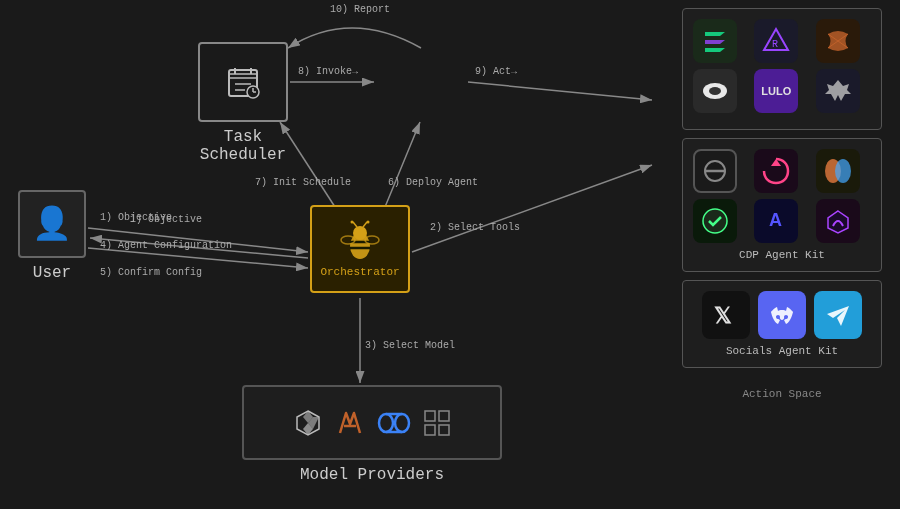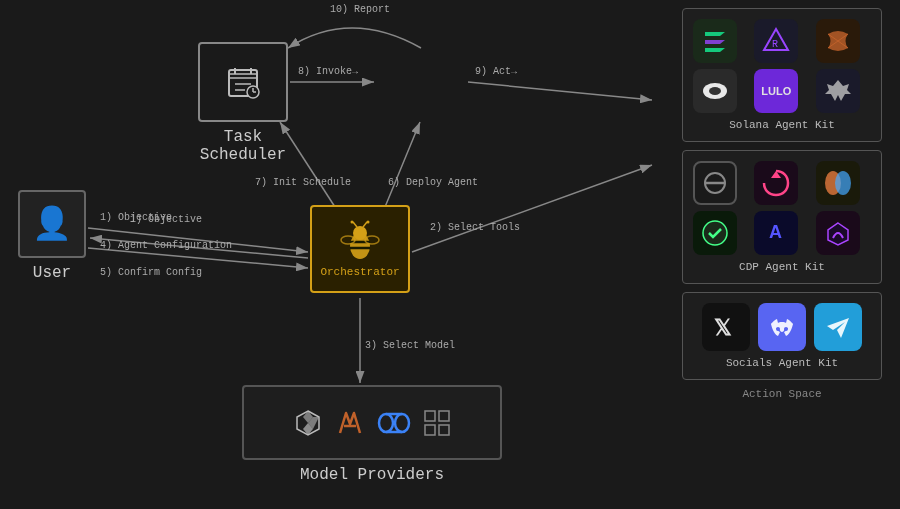--- a/index.html
+++ b/index.html
@@ -146,21 +146,21 @@
       font-size: 11px;
       color: #bbb;
       text-align: center;
       font-family: 'Courier New', monospace;
     }
 
     .action-space-label {
       font-size: 11px;
       color: #888;
       text-align: center;
-      margin-top: 8px;
+      margin-top: 20px;
       font-family: 'Courier New', monospace;
     }
 
     
     .arrows-svg {
       position: absolute;
       top: 0;
       left: 0;
       width: 900px;
       height: 509px;
@@ -356,30 +356,29 @@
               <line x1="25" y1="8" x2="5" y2="22" stroke="#c0612a" stroke-width="1"></line>
             </svg>
         </div>
 
         <div class="kit-icon" style="background:#2a2a2a;">
           <svg width="30" height="30" viewBox="0 0 30 30">
               <ellipse cx="15" cy="15" rx="12" ry="8" fill="#e8e8e8"></ellipse>
               <ellipse cx="15" cy="15" rx="6" ry="4" fill="#333"></ellipse>
             </svg>
         </div>
-        <div class="kit-icon" style="background:#6d28d9;">
+        <div class="kit-icon" style="background:#4c1d95;">
           <text style="font-size:11px; font-weight:bold; fill:#00ccff; font-family:sans-serif;" x="2" y="17">LULO</text>
         </div>
         <div class="kit-icon" style="background:#1a1a2a;">
           <svg width="30" height="30" viewBox="0 0 30 30">
               <path d="M15 4 L20 10 L26 8 L24 14 L28 18 L22 18 L18 25 L15 19 L12 25 L8 18 L2 18 L6 14 L4 8 L10 10 Z" fill="#c0c0c0" opacity="0.8"></path>
             </svg>
         </div>
       </div>
-      <div class="kit-label">Solana Agent Kit</div>
     </div>
 
     <div class="kit-panel">
       <div class="kit-icons">
 
         <div class="kit-icon" style="background:#1a1a1a; border: 2px solid #555;">
           <svg width="26" height="26" viewBox="0 0 26 26">
               <circle cx="13" cy="13" r="10" fill="#1a1a1a" stroke="#888" stroke-width="2"></circle>
               <line x1="4" y1="13" x2="22" y2="13" stroke="#888" stroke-width="2.5"></line>
             </svg>

